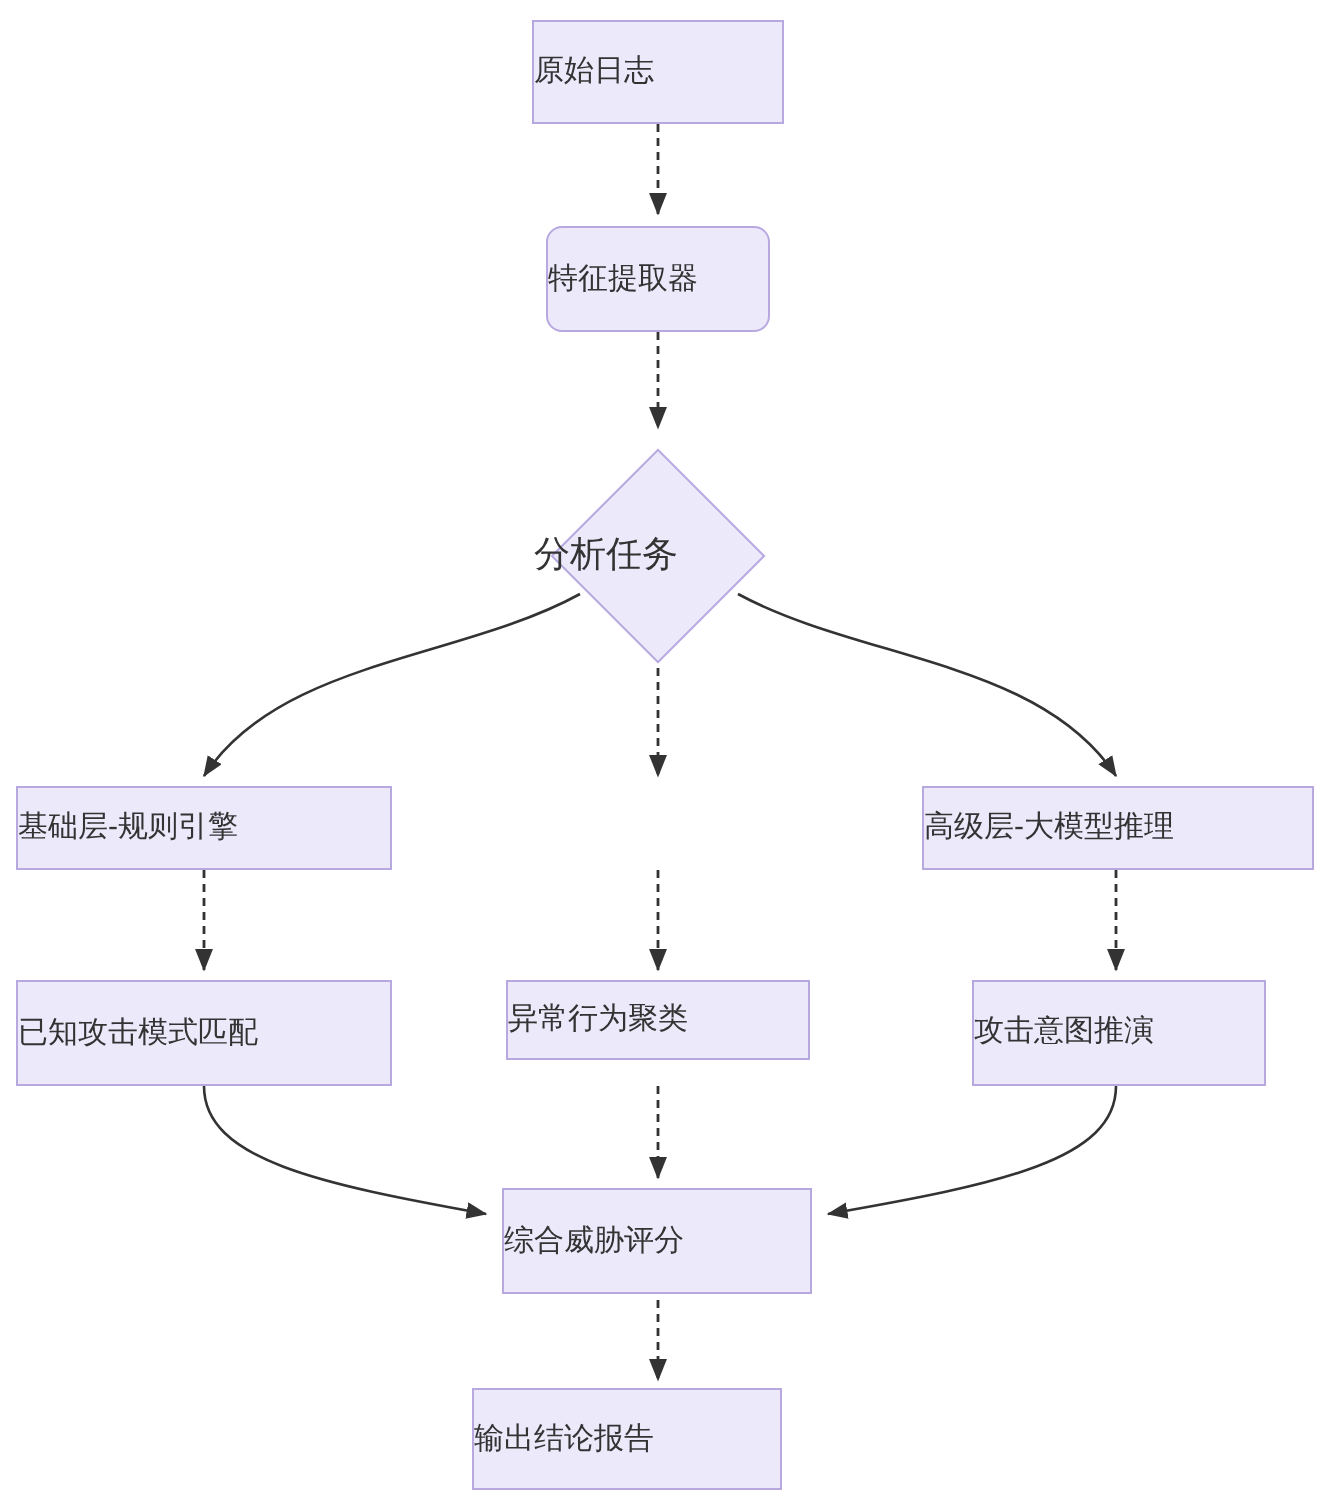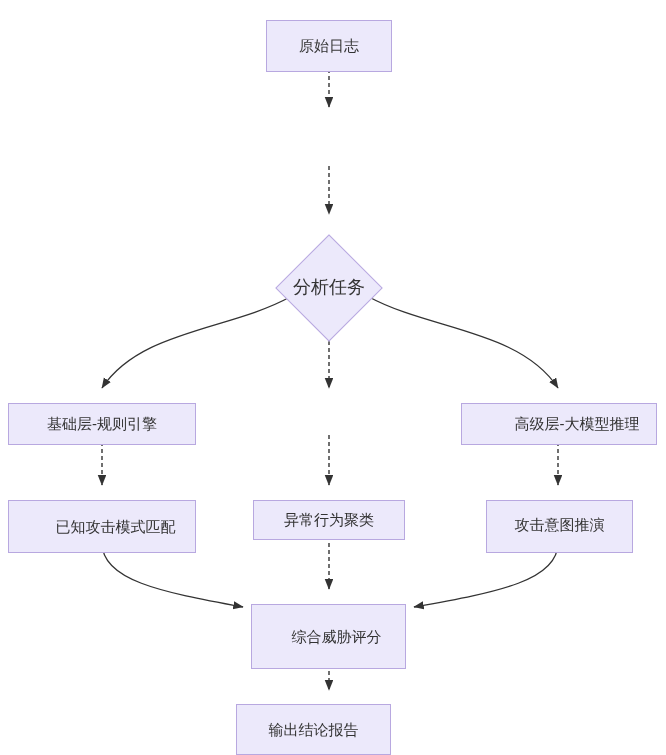--- a/index.html
+++ b/index.html
@@ -32,24 +32,23 @@
   .node {
     position: absolute;
     box-sizing: border-box;
     background: #ece9fb;
     border: 1px solid #b8a8e0;
     color: #333333;
     font-size: 15px;
     line-height: 1.2;
     display: flex;
     align-items: center;
-    justify-content: center;
+    justify-content: flex-start;
     text-align: center;
     white-space: nowrap;
-    margin-top: 10px;
   }
   .node.rounded {
     border-radius: 8px;
   }
   .node.diamond-wrap {
     background: transparent;
     border: none;
   }
   .diamond-shape {
     position: absolute;
@@ -106,48 +105,51 @@
 
     <path d="M 558,543 C 558,580 500,592 414,607" fill="none" stroke="#333333" stroke-width="1.3" marker-end="url(#arrowhead)"></path>
 
     <line x1="329" y1="643" x2="329" y2="690" stroke="#333333" stroke-width="1.4" stroke-dasharray="4 3" marker-end="url(#arrowhead)"></line>
   </svg>
 
   <div class="node" style="left:266px; top:10px; width:126px; height:52px;">
     <span>原始日志</span>
   </div>
 
+  <div class="node rounded" style="left:273px; top:113px; width:112px; height:53px;">
+    <span>特征提取器</span>
+  </div>
 
   <div class="node diamond-wrap" style="left:267px; top:221px; width:124px; height:113px;">
     <span class="diamond-shape"></span>
     <span class="diamond-label">分析任务</span>
   </div>
 
   <div class="node" style="left:8px; top:393px; width:188px; height:42px;">
     <span>基础层-规则引擎</span>
   </div>
 
 
-  <div class="node" style="left:461px; top:393px; width:196px; height:42px;padding-left:36px;">
+  <div class="node" style="left:461px; top:393px; width:196px; height:42px;">
     <span>高级层-大模型推理</span>
   </div>
 
-  <div class="node" style="left:8px; top:490px; width:188px; height:53px;padding-left:27px;">
+  <div class="node" style="left:8px; top:490px; width:188px; height:53px;">
     <span>已知攻击模式匹配</span>
   </div>
 
   <div class="node" style="left:253px; top:490px; width:152px; height:40px;">
     <span>异常行为聚类</span>
   </div>
 
   <div class="node" style="left:486px; top:490px; width:147px; height:53px;font-family:Liberation Mono, monospace;">
     <span>攻击意图推演</span>
   </div>
 
-  <div class="node" style="left:251px; top:594px; width:155px; height:65px;padding-left:16px;">
+  <div class="node" style="left:251px; top:594px; width:155px; height:53px;">
     <span>综合威胁评分</span>
   </div>
 
   <div class="node" style="left:236px; top:694px; width:155px; height:51px;">
     <span>输出结论报告</span>
   </div>
 
 </div>
 
 </body></html>

